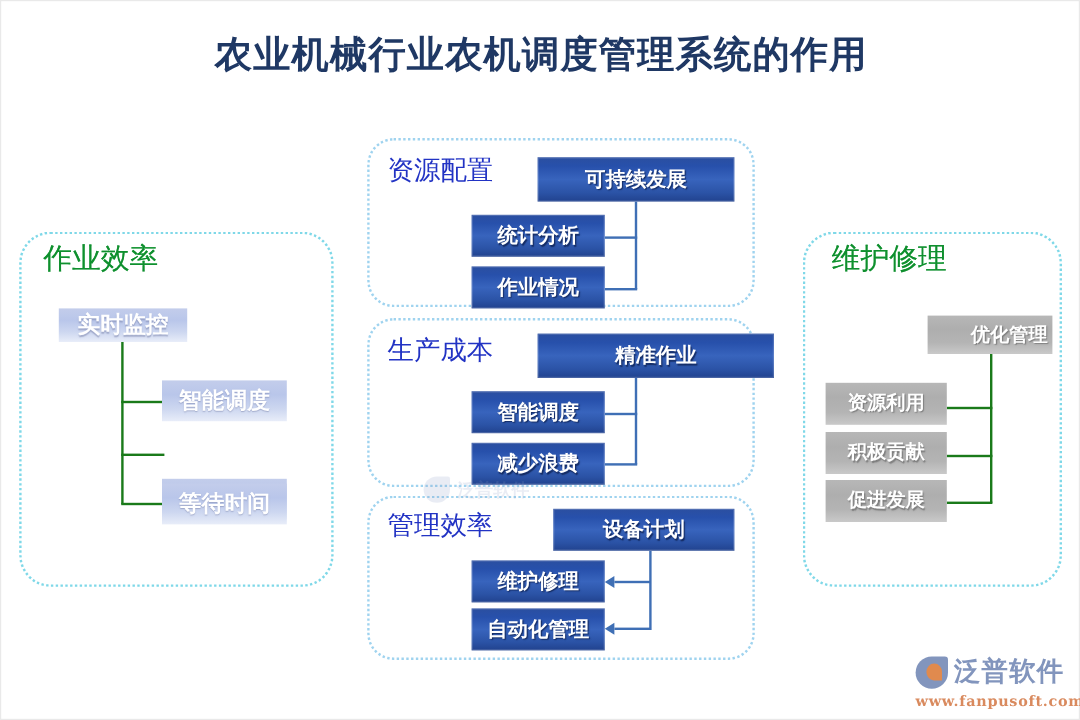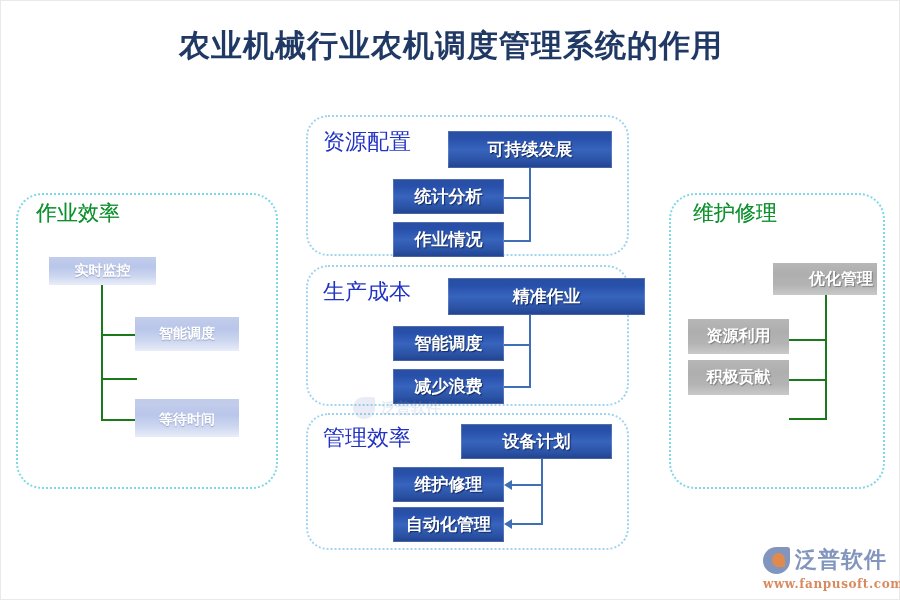--- a/index.html
+++ b/index.html
@@ -34,21 +34,21 @@
   #panel-mid-1{left:305px;top:114px;width:323px;height:141px;}
   #panel-mid-2{left:305px;top:264px;width:323px;height:141px;}
   #panel-mid-3{left:305px;top:412px;width:323px;height:137px;}
 
   
   .head{
     position:absolute;white-space:nowrap;font-weight:400;
     font-family:"DejaVu Serif","Liberation Serif",serif;
   }
   .head-green{
-    font-size:21px;
+    font-size:24px;
     background:linear-gradient(180deg,#1e8a35 0%,#13b23a 45%,#0f8a2c 100%);
     -webkit-background-clip:text;background-clip:text;color:#0f8f2e;
     text-shadow:0 1px 0 rgba(255,255,255,.6);
   }
   .head-blue{
     font-size:22px;color:#2233c4;
     text-shadow:1px 1px 0 rgba(255,255,255,.85);
   }
   #head-left  {left:35px; top:198px;}
   #head-right {left:692px;top:198px;}
@@ -58,21 +58,21 @@
 
   
   .box{
     position:absolute;box-sizing:border-box;display:flex;
     align-items:center;justify-content:center;white-space:nowrap;
     font-family:"DejaVu Serif","Liberation Serif",serif;
     font-weight:700;color:#ffffff;
   }
   
   .box-lav{
-    font-size:14px;
+    font-size:19px;
     background:linear-gradient(180deg,#c3cdeb 0%,#b9c6ea 35%,#cdd7f0 70%,#e8edf9 100%);
     text-shadow:0 1px 1px rgba(120,130,170,.55);
   }
   
   .box-blue{
     font-size:17px;
     background:linear-gradient(180deg,#2b4fa0 0%,#2750ab 20%,#3864bd 50%,#2b53a6 80%,#21428e 100%);
     box-shadow:inset 0 0 0 1px rgba(255,255,255,.18);
     text-shadow:1px 1px 1px rgba(10,25,70,.75);
   }
@@ -196,20 +196,21 @@
 
   <div class="box box-gray" style="left:772px;top:262px;width:104px;height:32px;padding-left:32px;">优化管理</div>
 
   <div class="conn v-green" style="left:824px;top:294px;width:2px;height:124px;"></div>
   <div class="conn h-green" style="left:788px;top:338px;width:38px;height:2px;"></div>
   <div class="conn h-green" style="left:788px;top:378px;width:38px;height:2px;"></div>
   <div class="conn h-green" style="left:788px;top:417px;width:38px;height:2px;"></div>
 
   <div class="box box-gray" style="left:687px;top:318px;width:101px;height:35px;">资源利用</div>
   <div class="box box-gray" style="left:687px;top:359px;width:101px;height:35px;">积极贡献</div>
+  <div class="box box-gray" style="left:687px;top:399px;width:101px;height:35px;">促进发展</div>
 
   <div id="watermark">
     <div class="wm-mark"></div>
     <div class="wm-text">泛普软件</div>
   </div>
 
   <div id="logo">
     <div class="logo-row">
       <div class="logo-mark"></div>
       <div class="logo-name">泛普软件</div>

